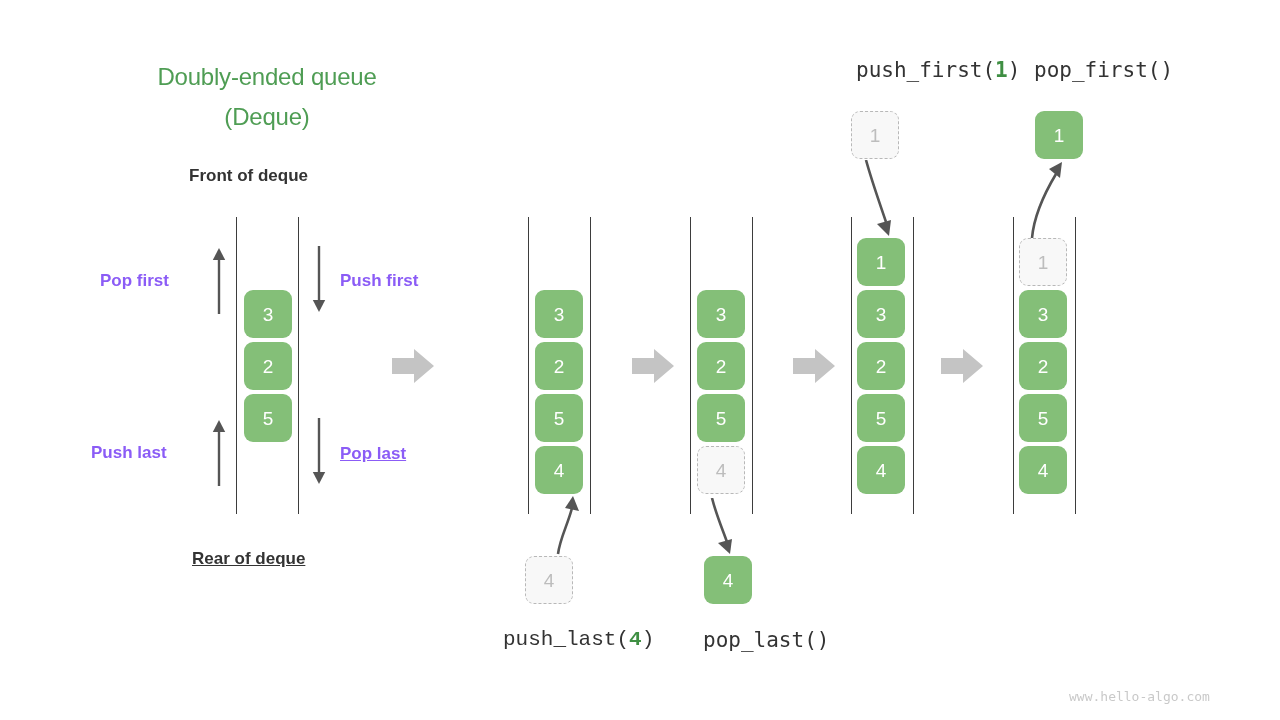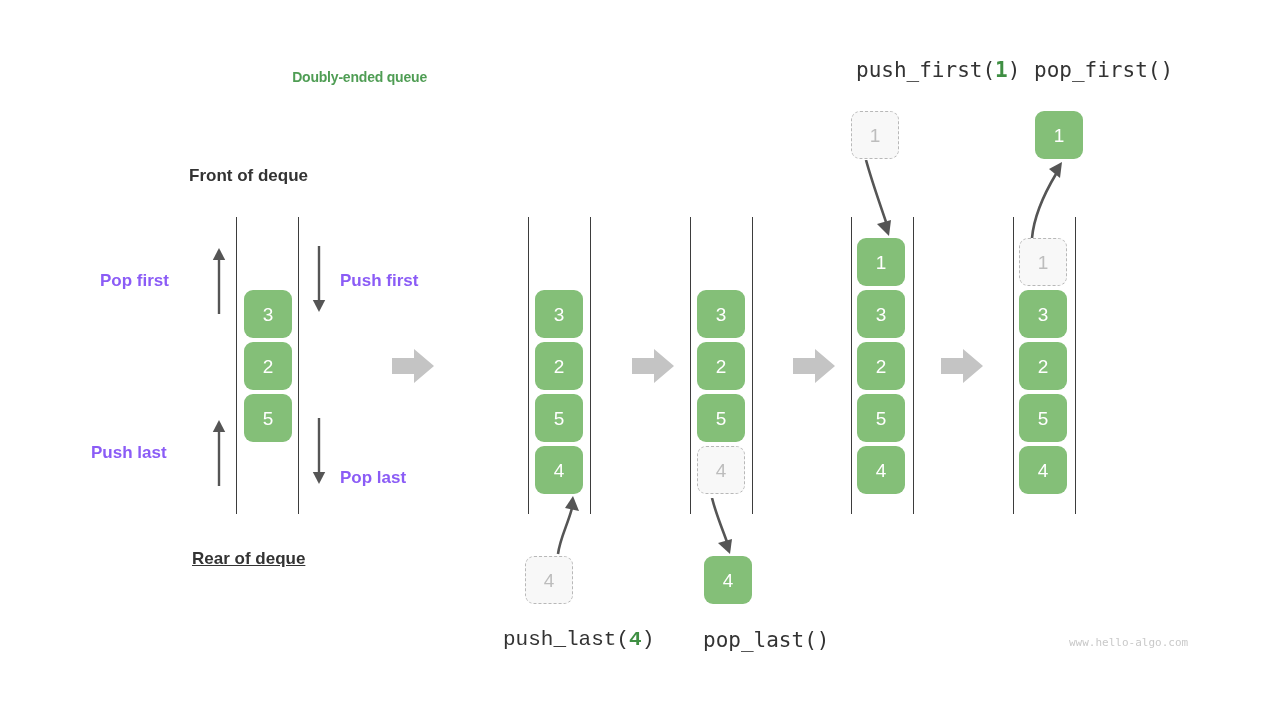--- a/index.html
+++ b/index.html
@@ -22,24 +22,24 @@
     width: 1280px;
     height: 720px;
   }
 
   
   .title {
     position: absolute;
     left: 107px;
     top: 57px;
     width: 320px;
-    text-align: right;
+    text-align: center;
     color: #4f9d54;
-    font-weight: bold;
-    font-size: 14px;
+    font-weight: normal;
+    font-size: 24px;
     line-height: 40px;
     letter-spacing: -0.2px;
   }
   .title .line2 { display: block; }
 
   
   .cap {
     position: absolute;
     color: #333333;
     font-weight: bold;
@@ -52,21 +52,21 @@
   .side-label {
     position: absolute;
     color: #8b5cf6;
     font-weight: bold;
     font-size: 17px;
     white-space: nowrap;
   }
   .lbl-popfirst  { left: 100px;  top: 271px; }
   .lbl-pushfirst { left: 340px;  top: 271px; }
   .lbl-pushlast  { left: 91px;   top: 443px; text-align: center; }
-  .lbl-poplast   { left: 340px;  top: 468px; }
+  .lbl-poplast   { left: 340px;  top: 444px; text-decoration: underline; }
 
   
   .op {
     position: absolute;
     font-family: "DejaVu Sans Mono", "Liberation Mono", monospace;
     font-size: 21px;
     color: #333333;
     white-space: nowrap;
   }
   .op .arg { color: #3f8f43; font-weight: bold; }
@@ -111,34 +111,35 @@
   
   .step-arrow { position: absolute; }
 
   
   .curve-arrow { position: absolute; }
 
   
   .watermark {
     position: absolute;
     left: 1069px;
-    top: 636px;
+    top: 689px;
     font-family: "DejaVu Sans Mono", "Liberation Mono", monospace;
-    font-size: 11px;
+    font-size: 13px;
     color: #c9c9c9;
     white-space: nowrap;
   }
 </style>
 </head>
 <body>
 
 <div class="canvas">
 
   <div class="title">
     <span>Doubly-ended queue</span>
+    <span class="line2">(Deque)</span>
   </div>
 
   <div class="cap cap-front">Front of deque</div>
   <div class="cap cap-rear">Rear of deque</div>
 
   <div class="side-label lbl-popfirst">Pop first</div>
   <div class="side-label lbl-pushfirst">Push first</div>
   <div class="side-label lbl-pushlast">Push last</div>
   <div class="side-label lbl-poplast">Pop last</div>
 

